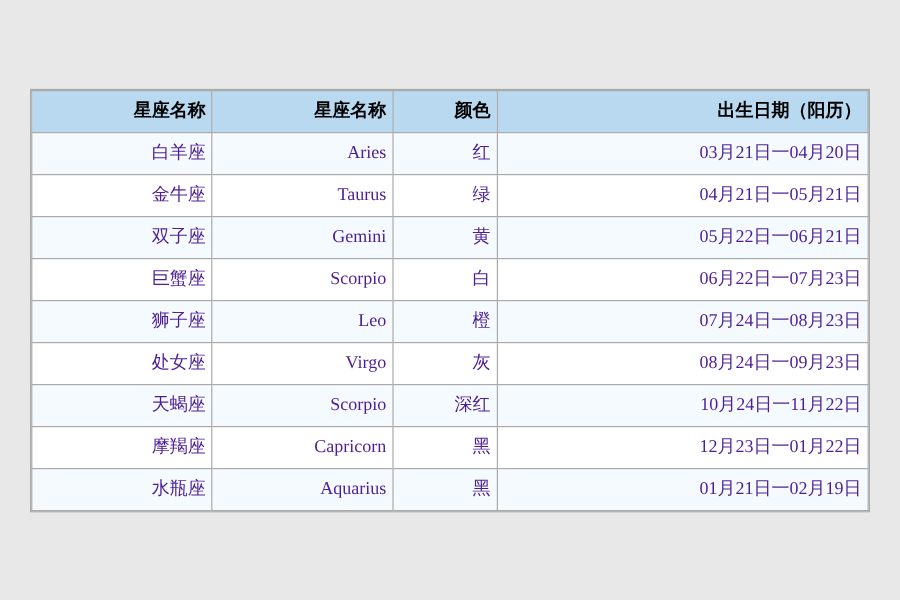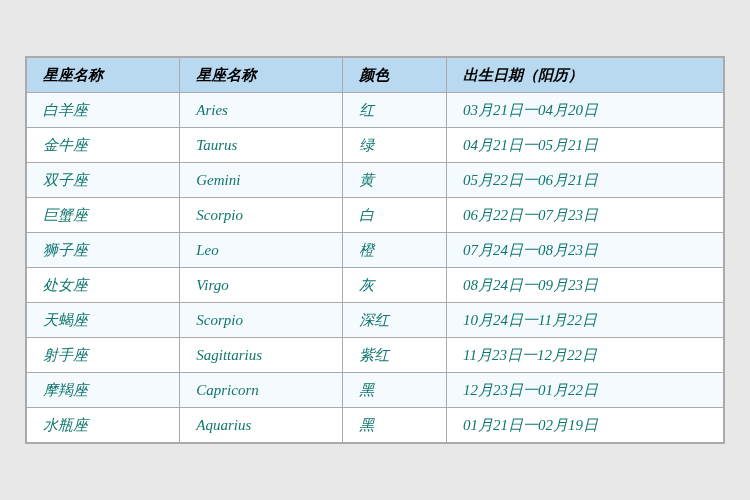--- a/index.html
+++ b/index.html
@@ -17,34 +17,33 @@
       background: #fff;
       width: 700px;
       border: 1px solid #aaa;
     }
     table {
       width: 100%;
       border-collapse: collapse;
     }
     th, td {
       border: 1px solid #aaa;
-      text-align: left;
-      padding: 5px 16px;
+      text-align: right;
+      padding: 5px 5px;
       line-height: 1.6;
-      font-style: italic;
     }
     thead tr th {
       background-color: #b8d9f0;
       font-weight: bold;
       font-size: 15px;
       color: #000;
     }
     tbody tr td {
       background-color: #fff;
-      color: #0f766e;
+      color: #4c1d95;
     }
     tbody tr:nth-child(odd) td {
       background-color: #f5faff;
     }
   </style>
 </head>
 <body>
 
 <div class="container">
   <table>
@@ -93,26 +92,20 @@
           <td>灰</td>
           <td>08月24日一09月23日</td>
         </tr>
         <tr>
           <td>天蝎座</td>
           <td>Scorpio</td>
           <td>深红</td>
           <td>10月24日一11月22日</td>
         </tr>
         <tr>
-          <td>射手座</td>
-          <td>Sagittarius</td>
-          <td>紫红</td>
-          <td>11月23日一12月22日</td>
-        </tr>
-        <tr>
           <td>摩羯座</td>
           <td>Capricorn</td>
           <td>黑</td>
           <td>12月23日一01月22日</td>
         </tr>
         <tr>
           <td>水瓶座</td>
           <td>Aquarius</td>
           <td>黑</td>
           <td>01月21日一02月19日</td>

